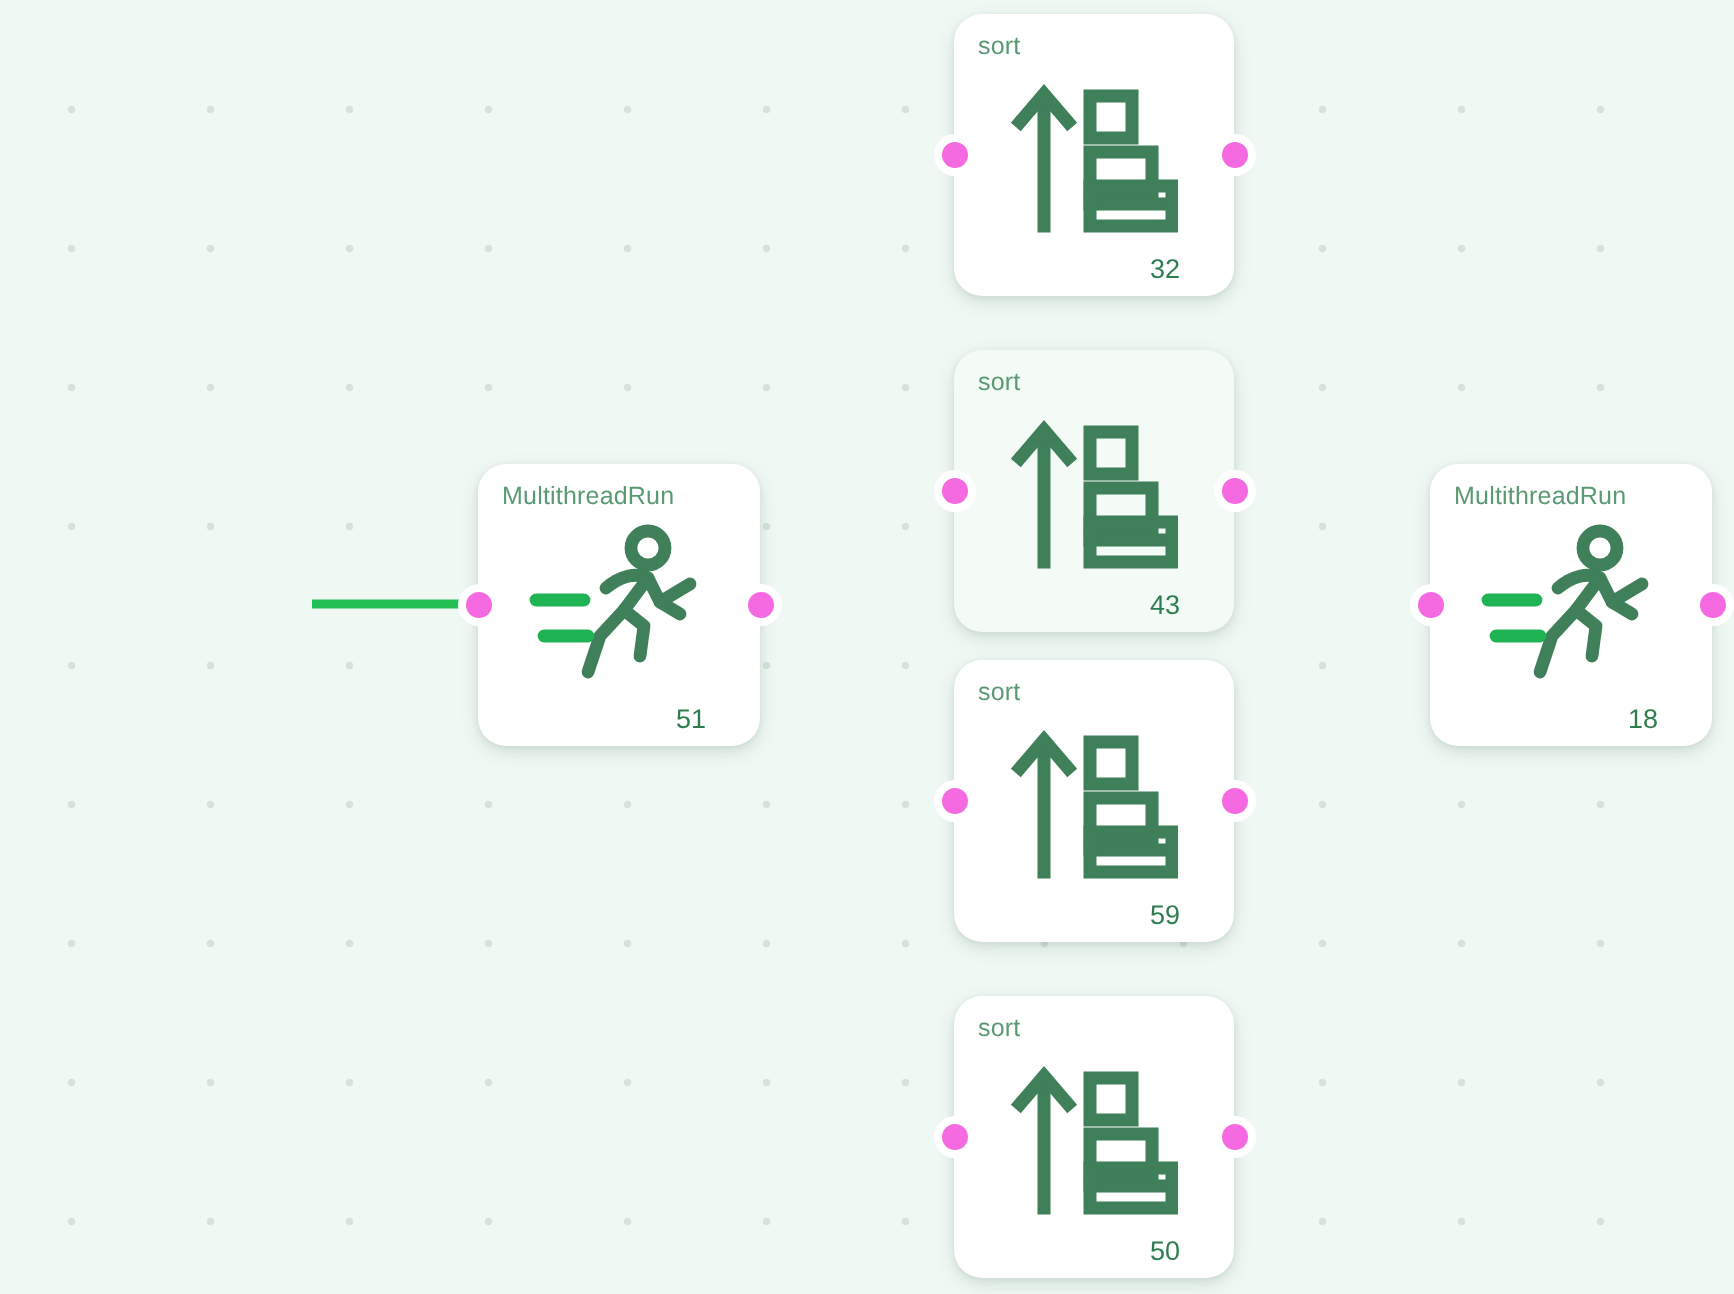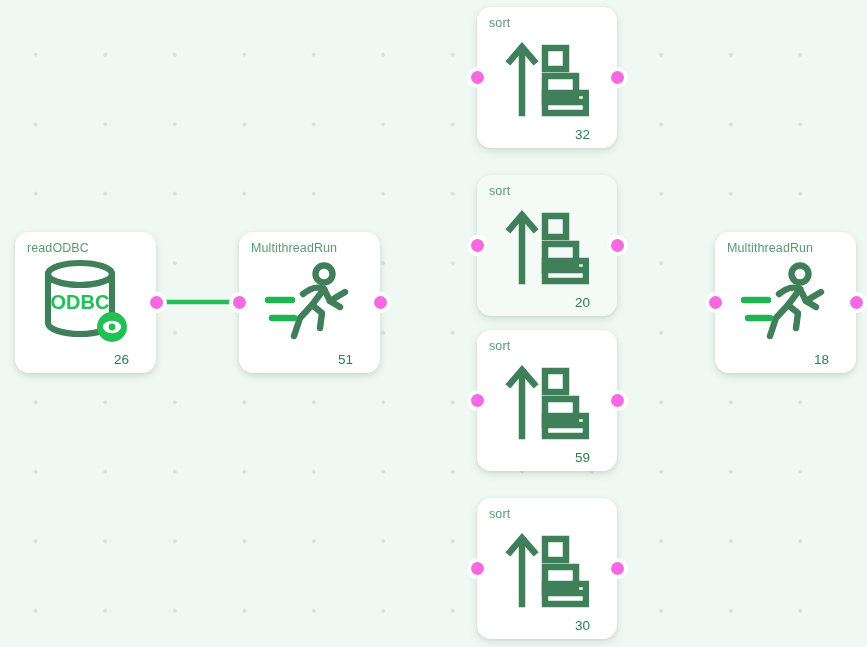--- a/index.html
+++ b/index.html
@@ -131,21 +131,21 @@
       <path d="M5 22 L17 8 L29 22"></path>
       <rect x="40" y="9" width="21" height="21"></rect>
       <rect x="40" y="37" width="31" height="20"></rect>
       <rect x="40" y="63" width="41" height="0.01"></rect>
     </g>
     <g fill="none" stroke="#3f7f5a" stroke-width="6.5">
       <rect x="40" y="54" width="41" height="20"></rect>
     </g>
   </svg>
       </div>
-      <div class="node-num">20</div>
+      <div class="node-num">43</div>
       <div class="port in" style="background: rgb(245, 106, 224);"></div>
       <div class="port out" style="background: rgb(245, 106, 224);"></div>
     </div>
     <div class="node" style="left: 477px; top: 330px; width: 140px; height: 141px;">
       <div class="node-title">sort</div>
       <div class="node-icon">
   <svg width="84" height="78" viewBox="0 0 84 78">
     <g fill="none" stroke="#3f7f5a" stroke-width="6.5" stroke-linecap="square" stroke-linejoin="miter">
       <path d="M17 74 L17 10"></path>
       <path d="M5 22 L17 8 L29 22"></path>
@@ -171,41 +171,22 @@
       <path d="M5 22 L17 8 L29 22"></path>
       <rect x="40" y="9" width="21" height="21"></rect>
       <rect x="40" y="37" width="31" height="20"></rect>
       <rect x="40" y="63" width="41" height="0.01"></rect>
     </g>
     <g fill="none" stroke="#3f7f5a" stroke-width="6.5">
       <rect x="40" y="54" width="41" height="20"></rect>
     </g>
   </svg>
       </div>
-      <div class="node-num">30</div>
-      <div class="port in" style="background: rgb(245, 106, 224);"></div>
-      <div class="port out" style="background: rgb(245, 106, 224);"></div>
-    </div>
-    <div class="node" style="left: 15px; top: 232px; width: 141px; height: 141px;">
-      <div class="node-title">readODBC</div>
-      <div class="node-icon">
-  <svg width="96" height="88" viewBox="0 0 96 88">
-    <g fill="none" stroke="#3f7f5a" stroke-width="6.2" stroke-linecap="round">
-      <ellipse cx="42" cy="15" rx="32" ry="11"></ellipse>
-      <path d="M10 15 L10 64 C10 70 24 75 42 75 C60 75 74 70 74 64 L74 15"></path>
-    </g>
-    <text x="42" y="50" text-anchor="middle" font-family="Liberation Sans, sans-serif" font-size="20" font-weight="bold" fill="#22bf55">ODBC</text>
-    <g>
-      <circle cx="74" cy="68" r="15" fill="#22bf55"></circle>
-      <ellipse cx="74" cy="68" rx="9" ry="6.2" fill="#ffffff"></ellipse>
-      <circle cx="74" cy="68" r="3.4" fill="#22bf55"></circle>
-    </g>
-  </svg>
-      </div>
-      <div class="node-num">26</div>
+      <div class="node-num">50</div>
+      <div class="port in" style="background: rgb(245, 106, 224);"></div>
       <div class="port out" style="background: rgb(245, 106, 224);"></div>
     </div>
     <div class="node" style="left: 239px; top: 232px; width: 141px; height: 141px;">
       <div class="node-title">MultithreadRun</div>
       <div class="node-icon">
   <svg width="100" height="82" viewBox="0 0 100 82">
     <g fill="none" stroke="#3f7f5a" stroke-width="6.4" stroke-linecap="round" stroke-linejoin="round">
       <circle cx="64" cy="12" r="8.5"></circle>
       <path d="M43 32 C50 26 58 24 64 27 L70 39 L80 45"></path>
       <path d="M64 27 L52 43 L62 51 L60 66"></path>

